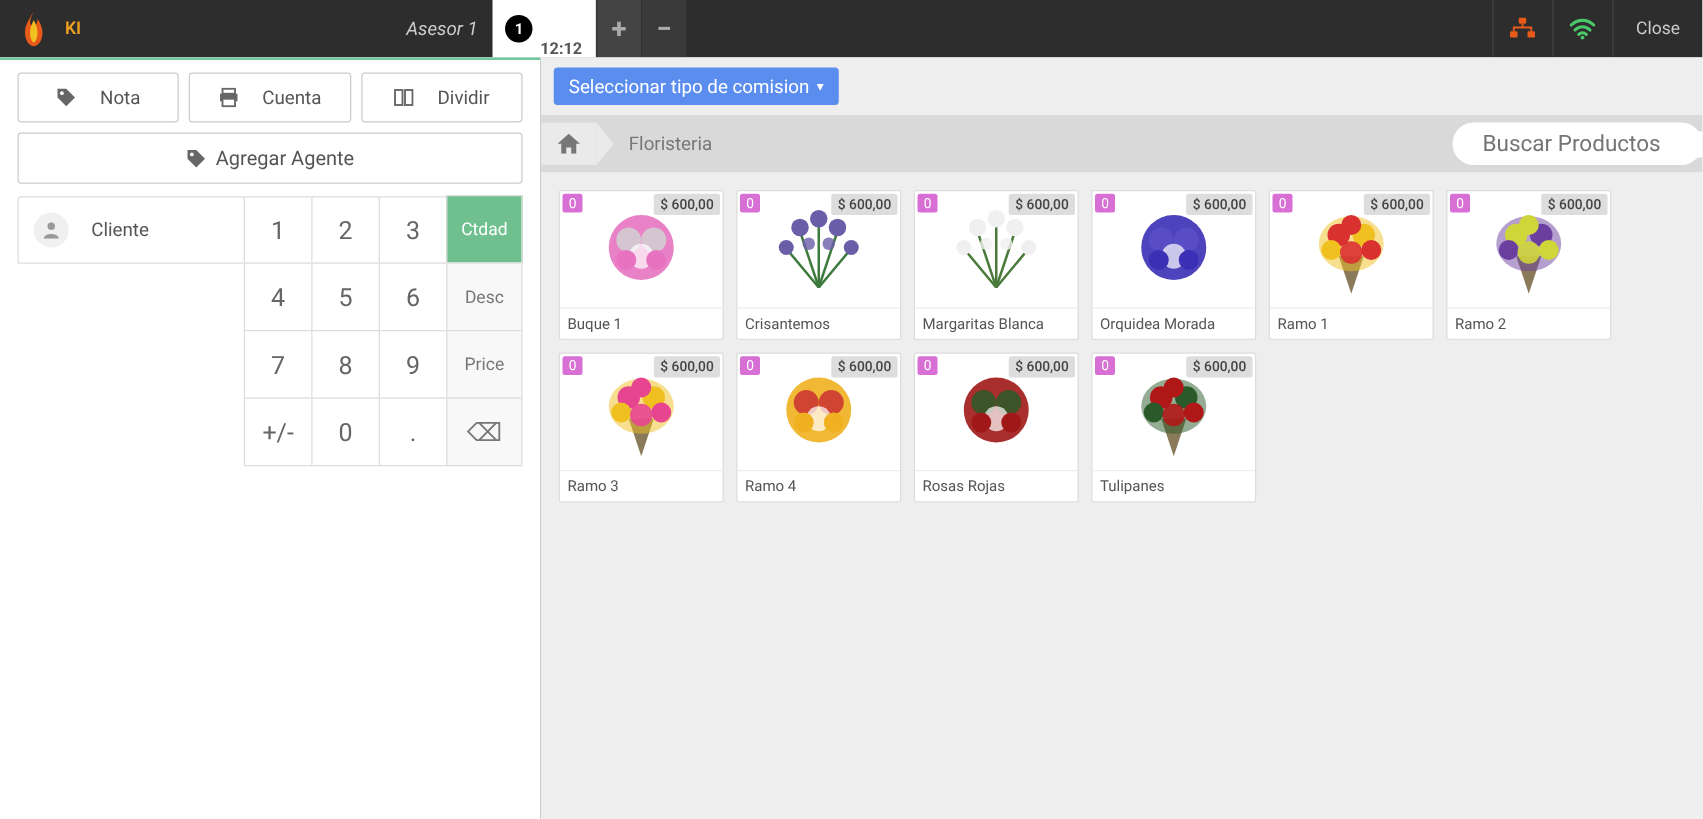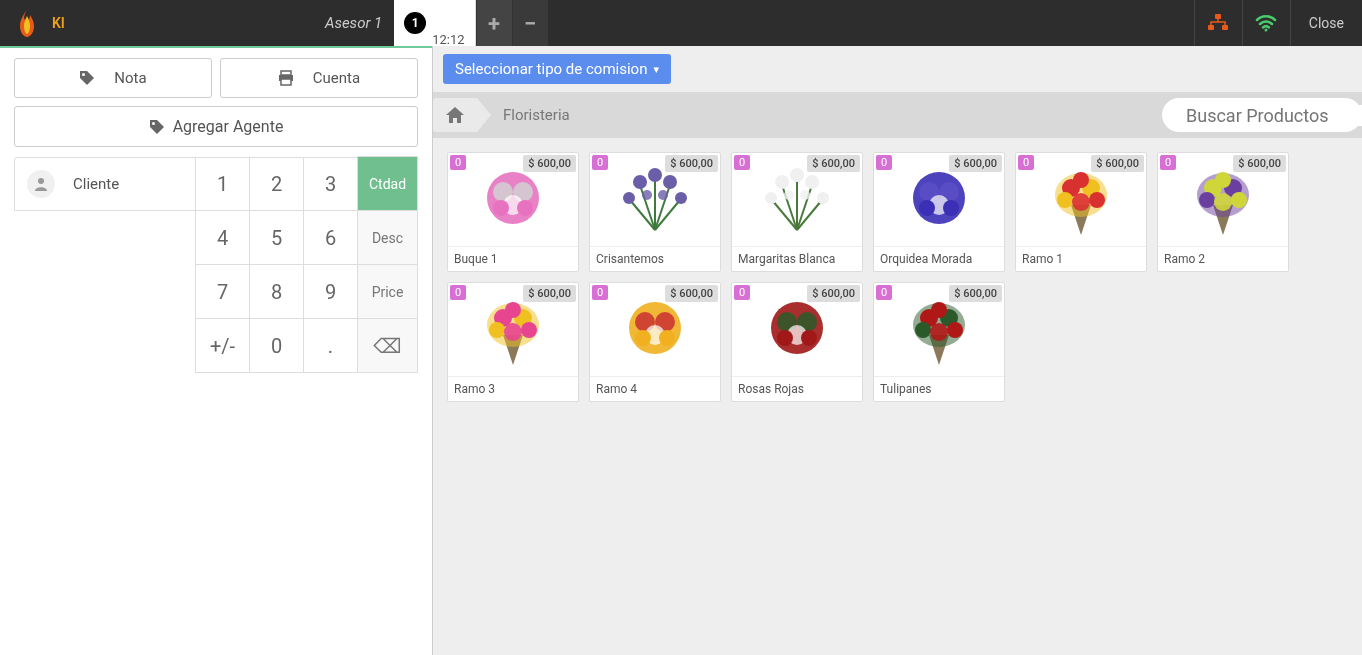--- a/index.html
+++ b/index.html
@@ -4,21 +4,21 @@
 <style>
   * { box-sizing: border-box; margin: 0; padding: 0; font-family: -apple-system, BlinkMacSystemFont, "Segoe UI", Roboto, sans-serif; }
   body { width: 1362px; height: 655px; overflow: hidden; background: #fff; }
   .topbar { height: 46px; background: #2d2d2d; display: flex; align-items: center; color: #fff; }
   .logo { width: 54px; height: 46px; display:flex; align-items:center; justify-content:center; }
   .logo-text { color: #f0a020; font-weight: 600; font-size: 14px; margin-left: -2px;}
   .spacer { flex: 1; }
   .asesor { font-style: italic; color: #ccc; font-size: 15px; margin-right: 12px; }
   .tab { background: #fff; color: #000; height: 46px; display: flex; align-items: center; padding: 0 10px; border-right: 1px solid #ddd;}
   .tab-badge { width: 22px; height: 22px; border-radius: 50%; background:#000; color:#fff; display:flex;align-items:center;justify-content:center; font-size:12px; font-weight:bold; margin-right:6px;}
-  .tab-time { font-size: 13px; color:#555; font-weight:400;margin-top:32px;}
+  .tab-time { font-size: 13px; color:#555; font-weight:700;margin-top:32px;}
   .tab-btn { width: 36px; height: 46px; background:#444; color:#aaa; display:flex;align-items:center;justify-content:center; font-size:22px; font-weight:bold; border-left:1px solid #333; cursor:pointer;}
   .tab-btn.minus{background:#3a3a3a;}
   .right-icons { display:flex; align-items:center; gap:0; height:39px;}
   .right-icon-box { width: 48px; height:46px; display:flex;align-items:center;justify-content:center; border-left:1px solid #444;}
   .close-btn { padding:0 18px; height:46px; display:flex;align-items:center; border-left:1px solid #444; color:#ccc; font-size:14px; cursor:pointer;}
 
   .main { display:flex; height: 609px; }
   .left-pane { width: 433px; background:#fff; display:flex; flex-direction:column; border-right:1px solid #ccc;}
   .cart-empty { flex-shrink:0; height: 280px; display:flex; flex-direction:column; align-items:center; justify-content:center; color:#bbb;}
   .cart-icon { width:60px; height:50px; opacity:0.3; margin-bottom:12px;}
@@ -119,20 +119,27 @@
           </svg>
         <span>Nota</span>
       </div>
       <div class="action-btn">
         <svg width="16" height="16" viewBox="0 0 16 16">
             <rect x="3" y="1" width="10" height="4" fill="none" stroke="#666" stroke-width="1.5"></rect>
             <rect x="1" y="5" width="14" height="6" fill="#666"></rect>
             <rect x="3" y="9" width="10" height="6" fill="#fff" stroke="#666" stroke-width="1.5"></rect>
           </svg>
         <span>Cuenta</span>
+      </div>
+      <div class="action-btn">
+        <svg width="16" height="16" viewBox="0 0 16 16">
+            <rect x="1" y="2" width="6" height="12" fill="none" stroke="#666" stroke-width="1.5"></rect>
+            <rect x="9" y="2" width="6" height="12" fill="none" stroke="#666" stroke-width="1.5"></rect>
+          </svg>
+        <span>Dividir</span>
       </div>
     </div>
     <div class="action-row2">
       <div class="action-btn-wide">
         <svg width="16" height="16" viewBox="0 0 16 16">
             <path fill="#666" d="M1 1 H8 L15 8 L8 15 L1 8 Z"></path>
             <circle cx="4.5" cy="4.5" r="1.5" fill="#fff"></circle>
           </svg>
         <span>Agregar Agente</span>
       </div>

